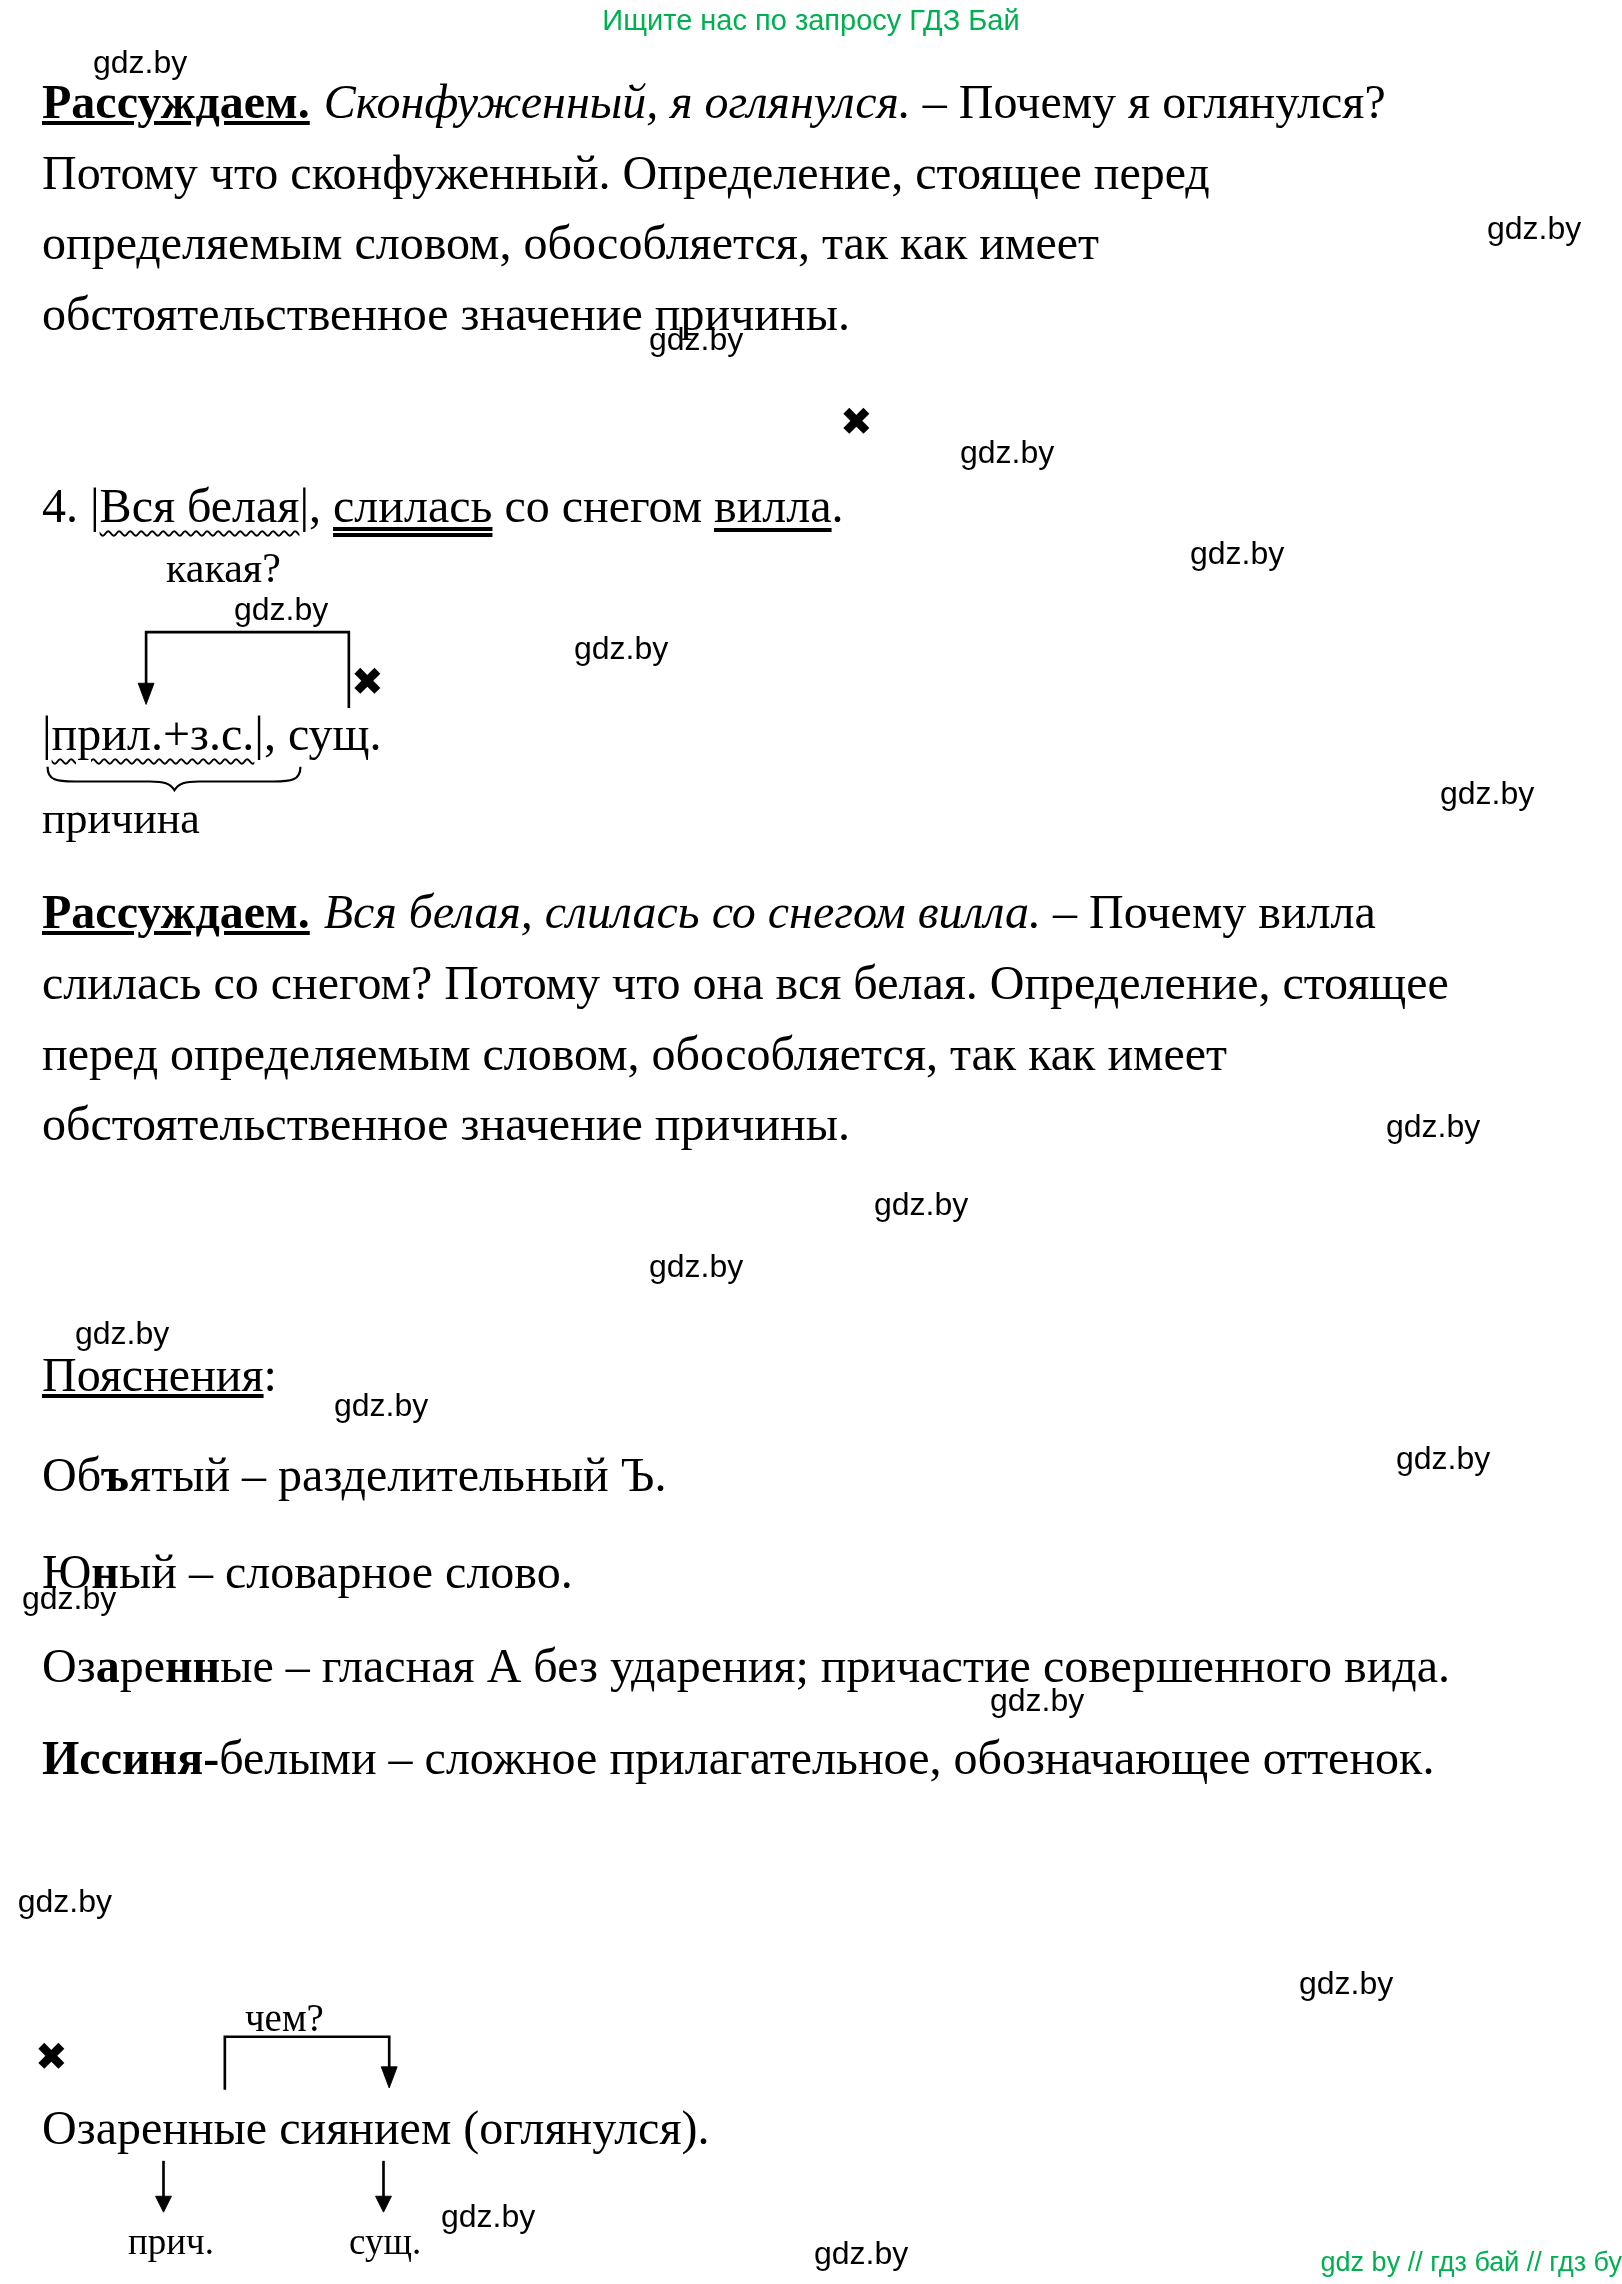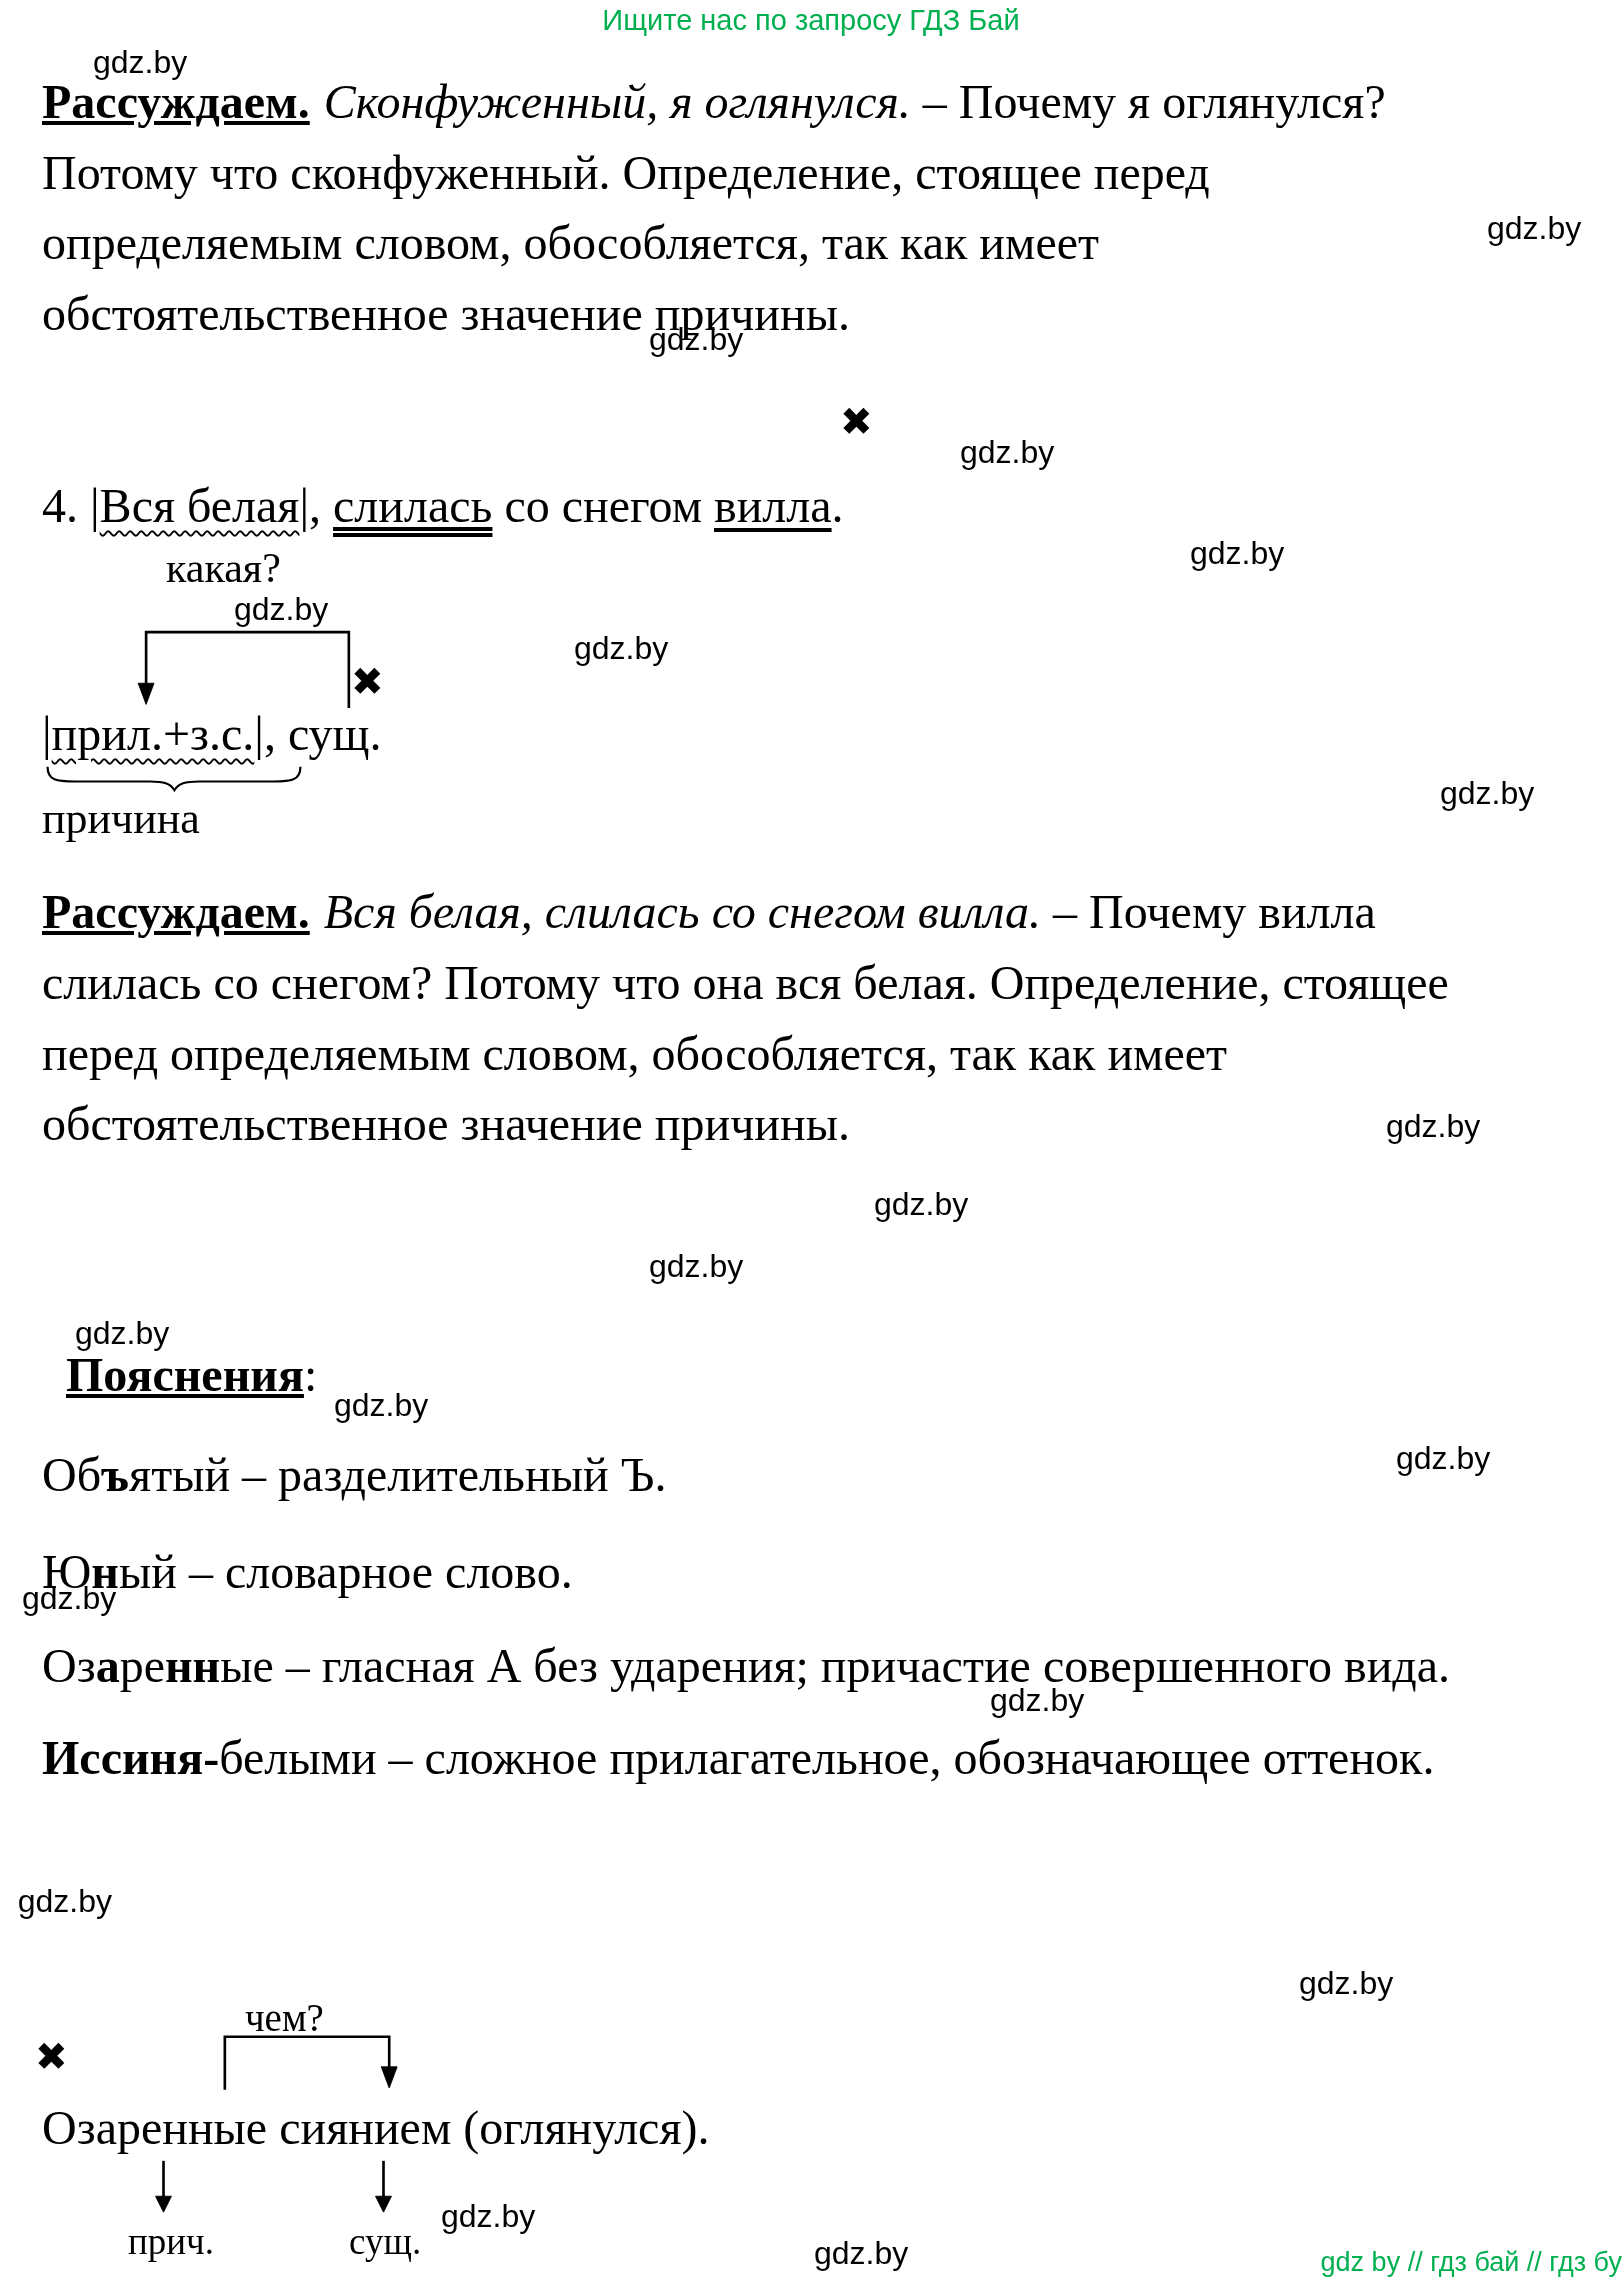--- a/index.html
+++ b/index.html
@@ -12,21 +12,21 @@
   .promo-header { position:absolute; top:3.5px; left:0; width:100%; text-align:center; font-size:29px; }
   .promo-footer { position:absolute; top:2247px; left:0; width:100%; text-align:right; font-size:27px; }
   .wm { position:absolute; font-family:"Liberation Sans", sans-serif; font-size:32px; color:#000; white-space:nowrap; }
   .line { position:absolute; font-size:48px; white-space:nowrap; color:#000; }
   .lead { font-weight:bold; text-decoration:underline; margin-right:14px; }
   .it { font-style:italic; }
   .bold { font-weight:bold; }
   .wavy { text-decoration-line:underline; text-decoration-style:wavy; text-decoration-thickness:1.8px; text-underline-offset:8px; }
   .dbl { text-decoration-line:underline; text-decoration-style:double; text-underline-offset:5.3px; }
   .unl { text-decoration:underline; text-underline-offset:6.2px; }
-  .hd { font-weight:bold; text-decoration:underline;margin-left:24px; }
+  .hd { font-weight:normal; text-decoration:underline; }
   .q { position:absolute; font-size:42px; white-space:nowrap; }
   .small-label { position:absolute; font-size:37px; white-space:nowrap; }
   .xmark { position:absolute; font-family:"DejaVu Sans", sans-serif; font-size:39px; font-weight:bold; line-height:1; }
   svg.diagram { position:absolute; overflow:visible; }
   svg.diagram * { stroke:#000; }
 </style>
 </head>
 <body>
 
 <div class="page">

